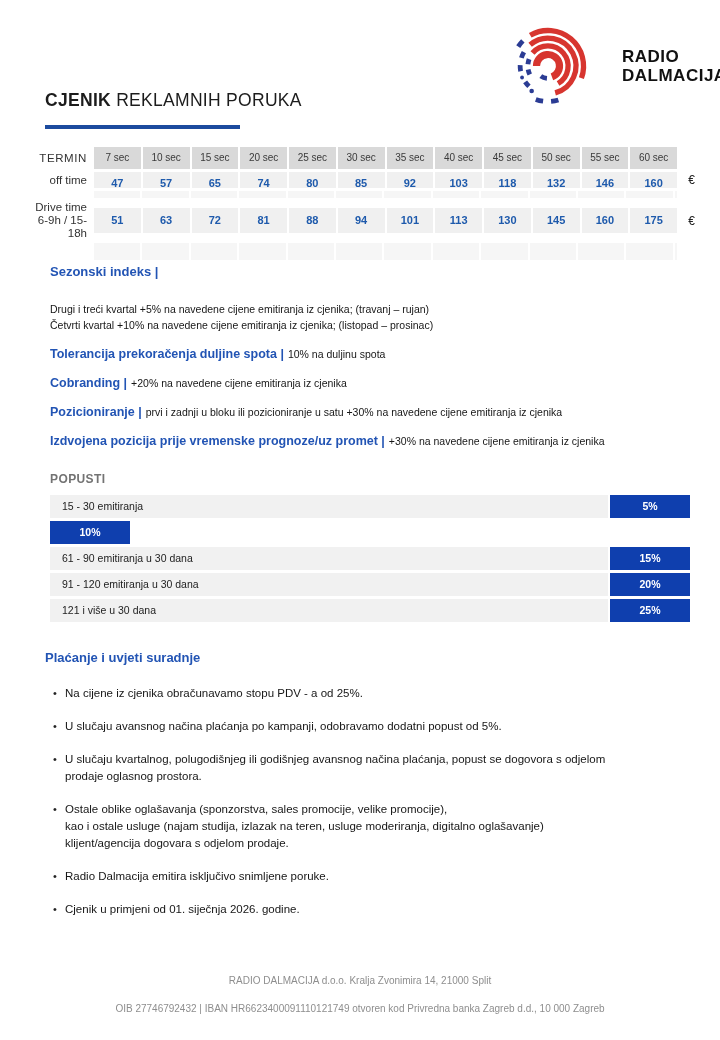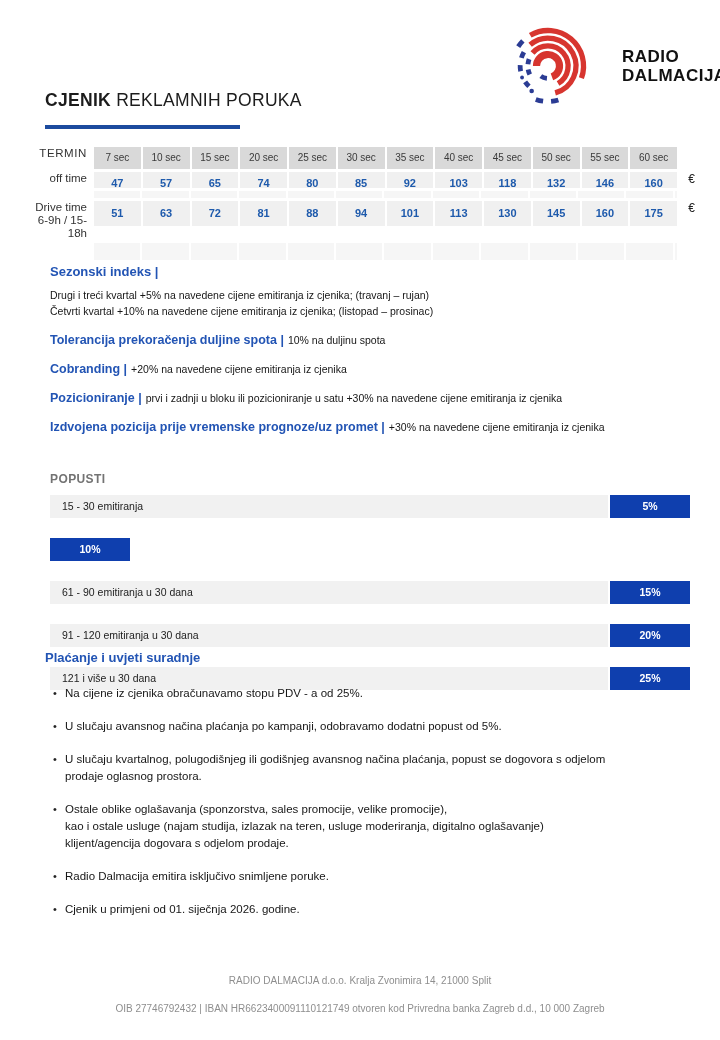--- a/index.html
+++ b/index.html
@@ -18,47 +18,47 @@
   .logo svg{width:96px;height:96px;}
   .brand{font-weight:bold;font-size:17px;line-height:19px;letter-spacing:.5px;color:#111;}
 
   
   .title{position:absolute;left:45px;top:90px;font-size:17.5px;color:#1c1c1c;letter-spacing:.3px;}
   .title .lead{font-weight:bold;}
   .rule{position:absolute;left:45px;top:125px;width:195px;height:4px;background:var(--underline-blue);}
 
   
   .rate{position:absolute;left:30px;top:147px;width:665px;font-size:11px;}
-  .trow{display:flex;align-items:flex-start;margin-bottom:3px;}
+  .trow{display:flex;align-items:center;margin-bottom:3px;}
   .rlabel{width:64px;text-align:right;padding-right:7px;color:#333;font-size:11.5px;display:flex;flex-direction:column;justify-content:center;line-height:13px;}
   .corner{letter-spacing:.6px;color:#333;}
   .cells{flex:1;display:flex;gap:2px;}
   .cells>div{flex:1;text-align:center;}
   .hrow .cells>div{background:var(--header-gray);height:22px;line-height:22px;font-size:10px;color:#3a3a3a;}
   .vrow .cells>div{background:var(--cell-gray);height:16px;line-height:22px;color:var(--price-blue);font-weight:bold;font-size:11px;}
   .vrow.tall .cells>div{height:25px;line-height:25px;}
   .euro{width:18px;text-align:right;font-size:12px;color:#222;display:flex;align-items:center;justify-content:flex-end;}
   .ghost{flex:1;background:repeating-linear-gradient(to right,var(--faint-gray) 0 46.4px,#ffffff 46.4px 48.4px);}
   .ghost.thin{height:7px;} .ghost.low{height:17px;}
   .spacer-l{width:64px;} .spacer-r{width:18px;}
 
   
   .sections{position:absolute;left:50px;top:264px;right:28px;}
   .sec-h{color:var(--accent-blue);font-weight:bold;font-size:13px;line-height:16px;}
-  .seasonal .sec-h{margin-bottom:7px;}
+  .seasonal .sec-h{margin-bottom:21px;}
   .seasonal .bodyline{font-size:10.5px;line-height:16px;color:#161616;}
   .seasonal{margin-bottom:11px;}
   .sec-inline{margin-bottom:10px;line-height:17px;}
   .sec-inline .sec-h{font-size:12.5px;}
   .sec-inline .sec-t{font-size:10.5px;color:#161616;margin-left:4px;}
 
   
   .popusti{position:absolute;left:50px;top:472px;width:640px;}
   .pop-h{font-weight:bold;font-size:12px;color:#737373;letter-spacing:.4px;margin-bottom:9px;}
-  .prow{display:flex;gap:2px;margin-bottom:20px;}
+  .prow{display:flex;gap:2px;margin-bottom:3px;}
   .plabel{flex:1;background:#F1F1F1;height:23px;line-height:23px;padding-left:12px;font-size:10.5px;color:#222;}
   .pval{width:80px;background:var(--badge-blue);color:#fff;font-weight:bold;font-size:10.5px;height:23px;line-height:23px;text-align:center;}
 
   
   .payment{position:absolute;left:45px;top:650px;width:630px;}
   .pay-h{color:var(--accent-blue);font-weight:bold;font-size:13px;margin-bottom:20px;}
   .bullet{display:flex;margin-bottom:16px;}
   .bmark{width:20px;text-align:center;font-size:11px;line-height:17px;color:#222;flex:0 0 20px;}
   .btext{flex:1;font-size:11.5px;line-height:17px;color:#161616;white-space:pre-line;}
 

